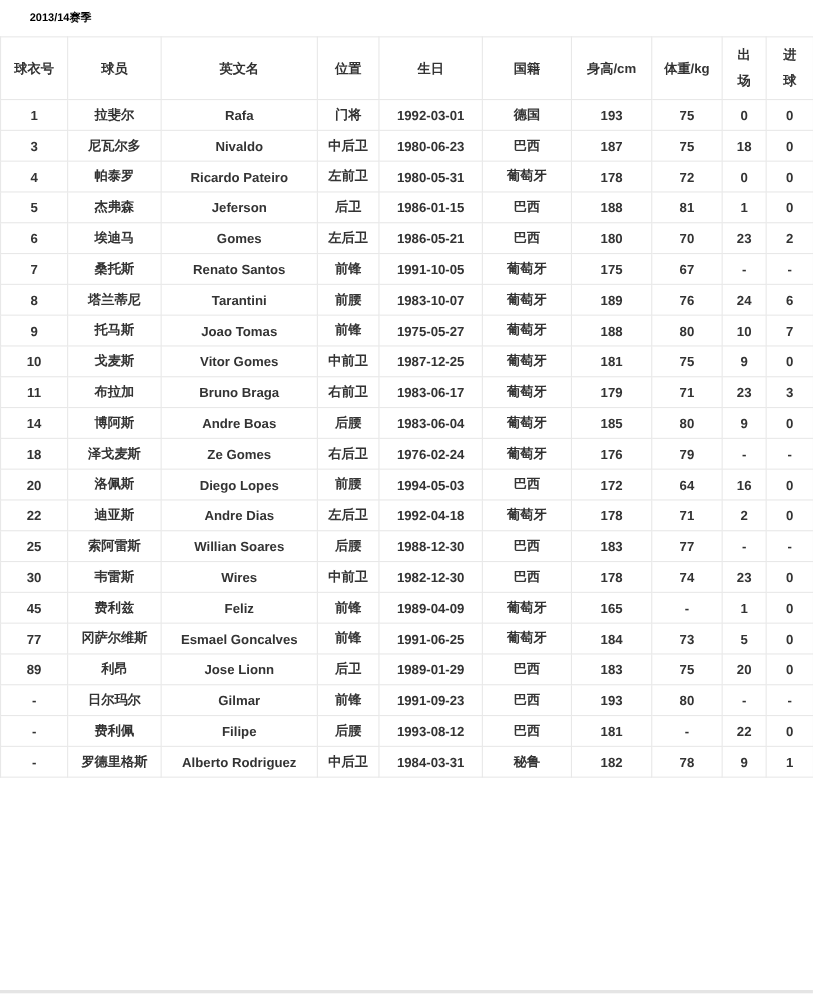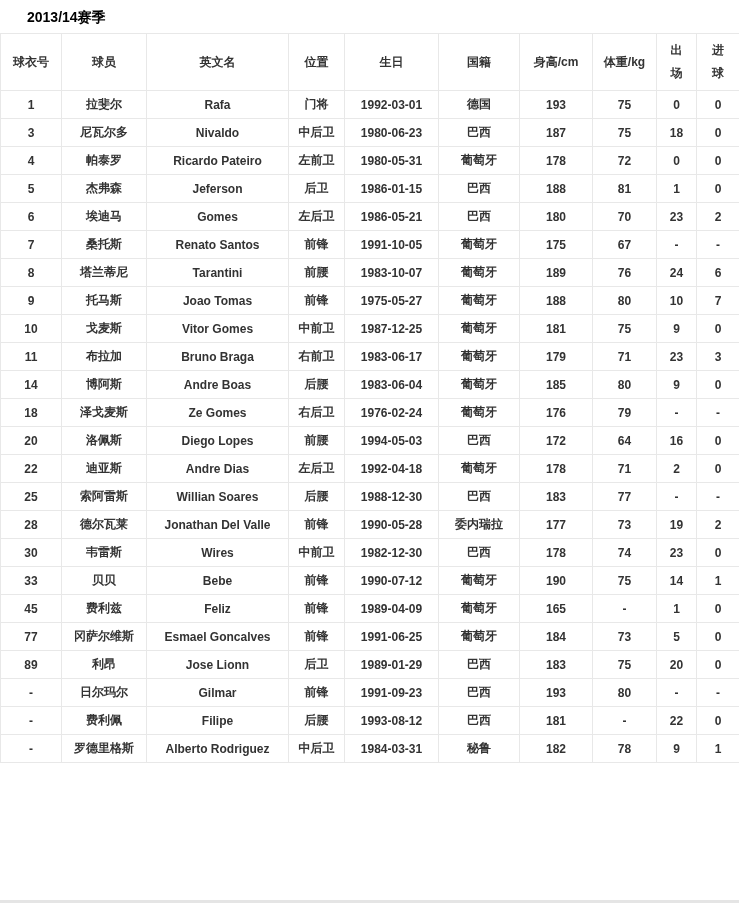--- a/index.html
+++ b/index.html
@@ -10,21 +10,21 @@
   body {
     width: 739px;
     height: 911px;
     overflow: hidden;
     position: relative;
     font-family: "Liberation Sans", "DejaVu Sans", sans-serif;
   }
   .page-title {
     margin: 0;
     padding: 7px 0 6px 27px;
-    font-size: 14px;
+    font-size: 10px;
     line-height: 20px;
     font-weight: bold;
     color: #000000;
   }
   table.squad {
     width: 739px;
     border-collapse: collapse;
     table-layout: fixed;
   }
   table.squad th,
@@ -272,54 +272,30 @@
           <td>Willian Soares</td>
           <td>后腰</td>
           <td>1988-12-30</td>
           <td>巴西</td>
           <td>183</td>
           <td>77</td>
           <td>-</td>
           <td>-</td>
         </tr>
         <tr>
-          <td>28</td>
-          <td>德尔瓦莱</td>
-          <td>Jonathan Del Valle</td>
-          <td>前锋</td>
-          <td>1990-05-28</td>
-          <td>委内瑞拉</td>
-          <td>177</td>
-          <td>73</td>
-          <td>19</td>
-          <td>2</td>
-        </tr>
-        <tr>
           <td>30</td>
           <td>韦雷斯</td>
           <td>Wires</td>
           <td>中前卫</td>
           <td>1982-12-30</td>
           <td>巴西</td>
           <td>178</td>
           <td>74</td>
           <td>23</td>
           <td>0</td>
-        </tr>
-        <tr>
-          <td>33</td>
-          <td>贝贝</td>
-          <td>Bebe</td>
-          <td>前锋</td>
-          <td>1990-07-12</td>
-          <td>葡萄牙</td>
-          <td>190</td>
-          <td>75</td>
-          <td>14</td>
-          <td>1</td>
         </tr>
         <tr>
           <td>45</td>
           <td>费利兹</td>
           <td>Feliz</td>
           <td>前锋</td>
           <td>1989-04-09</td>
           <td>葡萄牙</td>
           <td>165</td>
           <td>-</td>

